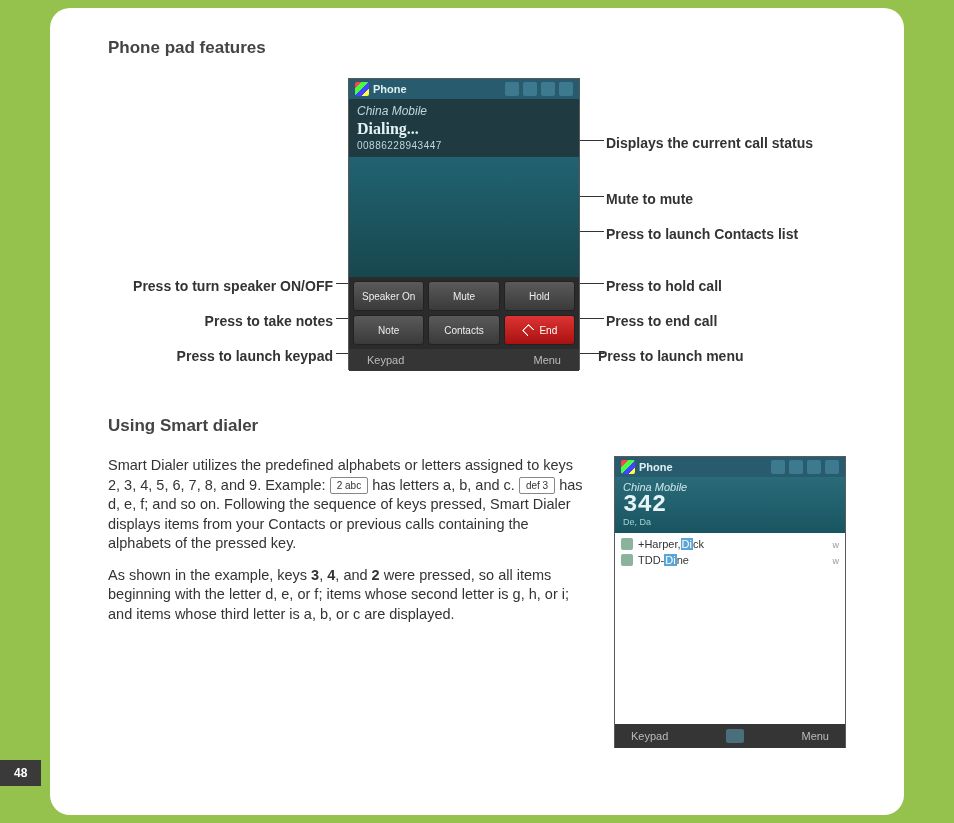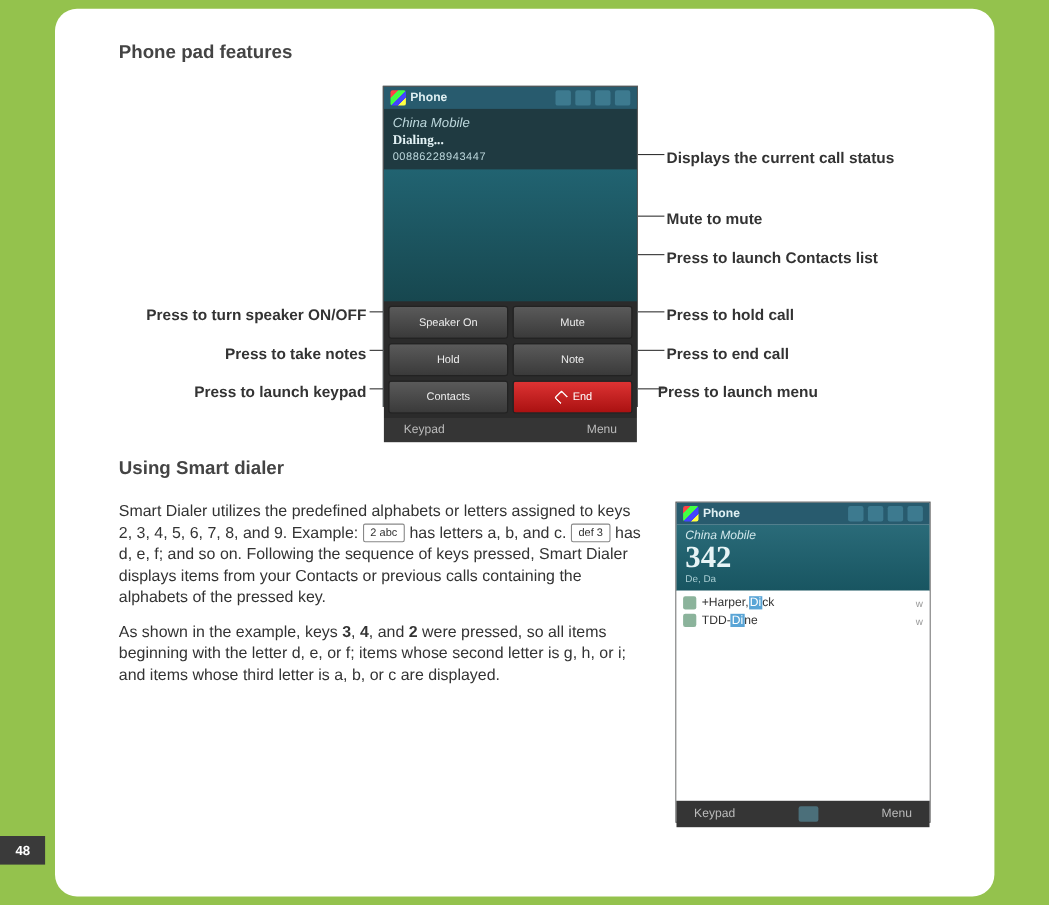--- a/index.html
+++ b/index.html
@@ -7,42 +7,42 @@
   .sheet{position:absolute;left:50px;top:8px;right:50px;bottom:8px;background:#fff;border-radius:20px;padding:30px 58px 30px 58px;box-sizing:border-box}
   .pgnum{position:absolute;left:0;top:760px;background:#3a3a3a;color:#fff;font-size:12px;font-weight:bold;padding:6px 14px}
   h2.section{font-size:17px;font-weight:bold;color:#444;margin:0 0 20px 0}
   .diagram-row{position:relative;height:310px;margin-bottom:28px}
   .phone1{position:absolute;left:240px;top:0;width:230px;height:290px;border:1px solid #5a5a5a;background:#1f3a41;font-size:11px;color:#dfeff2}
   .p1-top{height:20px;background:#285b6e;display:flex;align-items:center;padding:0 6px;gap:4px}
   .win-icon{width:14px;height:14px;background:linear-gradient(135deg,#f44 0 25%,#4f4 25% 50%,#44f 50% 75%,#ff4 75%);border-radius:2px}
   .p1-top .ttl{font-weight:bold;flex:1}
   .p1-top .ticon{width:14px;height:14px;background:#3d7a8f;border-radius:2px}
   .p1-carrier{padding:5px 8px 0;font-style:italic;color:#bcd7dc;font-size:12px}
-  .p1-status{padding:2px 8px;font-size:12px;font-weight:bold;color:#e3f2f5;font-family:'Comic Sans MS',cursive}
+  .p1-status{padding:2px 8px;font-size:16px;font-weight:bold;color:#e3f2f5;font-family:'Comic Sans MS',cursive}
   .p1-num{padding:0 8px 6px;font-size:10px;letter-spacing:.5px;color:#bcd7dc}
   .p1-body{height:120px;background:linear-gradient(#216371,#17474f)}
-  .p1-btns{display:grid;grid-template-columns:1fr 1fr;gap:4px;padding:4px;background:#2b2b2b}
+  .p1-btns{display:grid;grid-template-columns:1fr 1fr 1fr;gap:4px;padding:4px;background:#2b2b2b}
   .p1-btn{height:28px;background:linear-gradient(#5a5a5a,#3a3a3a);border:1px solid #222;border-radius:3px;display:flex;align-items:center;justify-content:center;color:#eee;font-size:10px}
   .p1-btn.end{background:linear-gradient(#d33,#a11);color:#fff}
   .p1-btn.end::before{content:"";width:10px;height:10px;border:2px solid #fff;border-radius:3px 3px 0 0;border-bottom:none;margin-right:4px;transform:rotate(-45deg) scale(.7)}
   .p1-soft{display:flex;justify-content:space-between;padding:5px 18px;background:#353535;color:#bbb;font-size:11px}
   .callout{position:absolute;font-size:14px;font-weight:bold;color:#333;white-space:nowrap}
   .callout.l{text-align:right}
   .line{position:absolute;background:#333;height:1px}
   .vline{position:absolute;background:#333;width:1px}
   .lower{display:flex;gap:26px;align-items:flex-start}
   .text-col{flex:1;font-size:14.5px;color:#333;line-height:1.35}
   .text-col p{margin:0 0 12px 0}
   .keycap{display:inline-block;border:1px solid #888;border-radius:2px;padding:1px 6px;font-size:10px;vertical-align:middle;background:#fff}
   .phone2{width:230px;height:290px;border:1px solid #5a5a5a;background:#eef0f1;font-size:11px;flex-shrink:0}
   .p2-top{height:20px;background:#285b6e;display:flex;align-items:center;padding:0 6px;gap:4px;color:#dfeff2}
   .p2-top .ttl{font-weight:bold;flex:1}
   .p2-top .ticon{width:14px;height:14px;background:#3d7a8f;border-radius:2px}
   .p2-head{background:linear-gradient(#2a6b79,#185561);padding:4px 8px 6px;color:#cfe6ea}
-  .p2-digits{font-size:28px;font-weight:bold;color:#e7f4f6;font-family:Liberation Serif, serif;line-height:1}
+  .p2-digits{font-size:24px;font-weight:bold;color:#e7f4f6;font-family:Liberation Mono, monospace;line-height:1}
   .p2-sub{font-size:9px;color:#a9cdd3}
   .p2-list{background:#fff;height:185px;padding:3px 0}
   .p2-row{display:flex;align-items:flex-end;padding:2px 6px;font-size:11px;color:#333}
   .p2-row .ic{width:12px;height:12px;background:#8bb39b;border-radius:2px;margin-right:5px}
   .p2-row .hl{background:#5aa5d6;color:#fff;padding:0 1px}
   .p2-row .rt{margin-left:auto;color:#999;font-size:9px}
   .p2-soft{display:flex;justify-content:space-between;align-items:center;padding:5px 16px;background:#353535;color:#bbb;font-size:11px}
   .p2-soft .mid{width:18px;height:14px;background:#4b6f7a;border-radius:2px}
 </style>
 </head>

